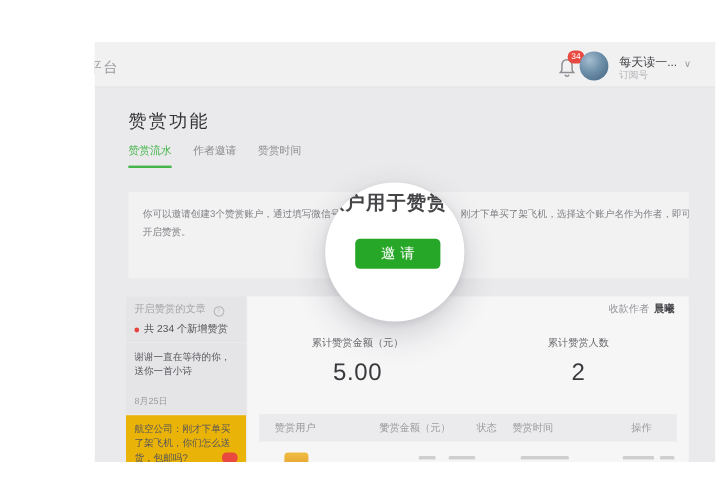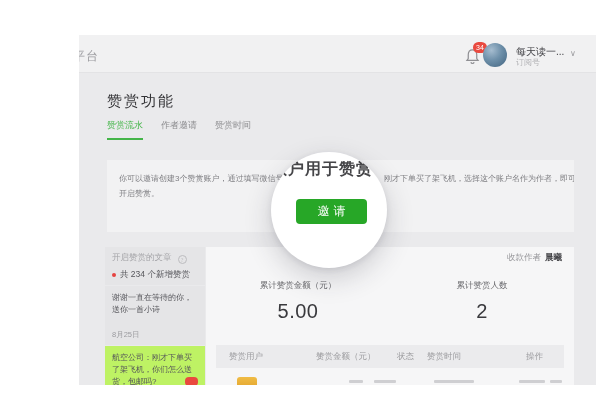--- a/index.html
+++ b/index.html
@@ -42,21 +42,21 @@
   .sb-head-row { display:flex; align-items:flex-end; gap:6px;font-family:Liberation Serif, serif; }
   .sb-title { font-size:8.5px; color:#a3a3a7; }
   .help-dot { width:9px; height:9px; border:1px solid #bcbcbf; border-radius:50%;
     font-size:6px; color:#bcbcbf; text-align:center; line-height:8px; }
   .sb-summary { display:flex; align-items:center; gap:4px; margin-top:5px; }
   .red-dot { width:4px; height:4px; border-radius:50%; background:#e64340; }
   .sb-summary b { font-size:8.5px; color:#55555a; font-weight:400; }
   .sb-item { position:relative; width:100%; padding:6px 7px; font-size:8px; line-height:12px;
     color:#55555a; }
   .sb-item.sel { height:59px; background:#e5e5e7; margin-bottom:1px; }
-  .sb-item.plain { height:40px; background:#bef264; }
+  .sb-item.plain { height:40px; background:#eab308; }
   .sb-date { position:absolute; left:7px; top:43px; font-size:7.5px; color:#9b9b9f;text-align:right; }
   .sb-badge { position:absolute; left:80px; top:31px; width:13px; height:9px; border-radius:4px;
     background:#e9493f; }
 
   .card { position:absolute; left:127px; top:212px; width:368px; height:138px;
     background:#f6f6f7; overflow:hidden; }
   .payee { position:absolute; right:12px; top:5px; font-size:8.5px; color:#96969a; }
   .payee b { color:#46464a; font-weight:600; margin-left:4px; }
   .stats { position:absolute; left:0; top:33px; width:100%; display:flex; }
   .stat { flex:1; text-align:center; }

